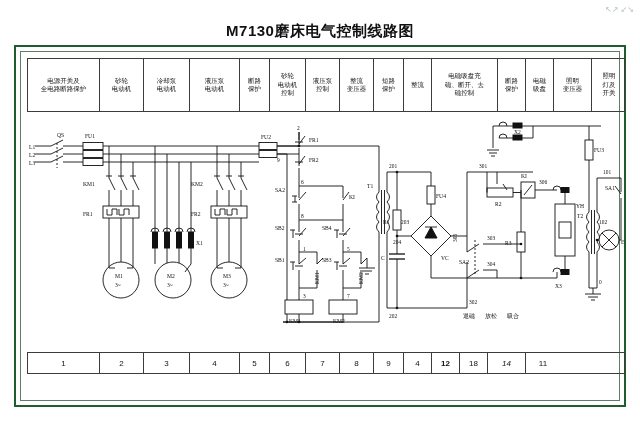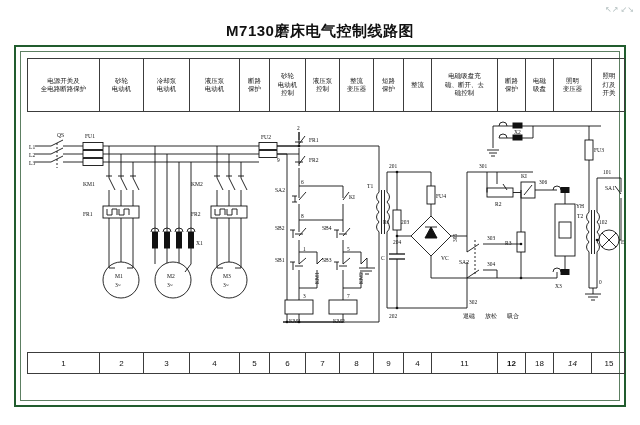--- a/index.html
+++ b/index.html
@@ -575,22 +575,21 @@
           <div class="ftr-cell" style="width: 72px; flex: 0 0 72px;">1</div>
           <div class="ftr-cell" style="width: 44px; flex: 0 0 44px;">2</div>
           <div class="ftr-cell" style="width: 46px; flex: 0 0 46px;">3</div>
           <div class="ftr-cell" style="width: 50px; flex: 0 0 50px;">4</div>
           <div class="ftr-cell" style="width: 30px; flex: 0 0 30px;">5</div>
           <div class="ftr-cell" style="width: 36px; flex: 0 0 36px;">6</div>
           <div class="ftr-cell" style="width: 34px; flex: 0 0 34px;">7</div>
           <div class="ftr-cell" style="width: 34px; flex: 0 0 34px;">8</div>
           <div class="ftr-cell" style="width: 30px; flex: 0 0 30px;">9</div>
           <div class="ftr-cell" style="width: 28px; flex: 0 0 28px;">4</div>
-          <div class="ftr-cell" style="width: 66px; flex: 0 0 66px;">11</div>
           <div class="ftr-cell" style="width: 28px; flex: 0 0 28px; font-weight: bold;">12</div>
           <div class="ftr-cell" style="width: 28px; flex: 0 0 28px;">18</div>
           <div class="ftr-cell" style="width: 38px; flex: 0 0 38px; font-style: italic;">14</div>
-          <div class="ftr-cell" style="width: 34px; flex: 0 0 34px;">15</div>
+          <div class="ftr-cell" style="width: 34px; flex: 0 0 34px;">11</div>
         </div>
 
     </div>
   </div>
 </div>
 
 </body></html>

